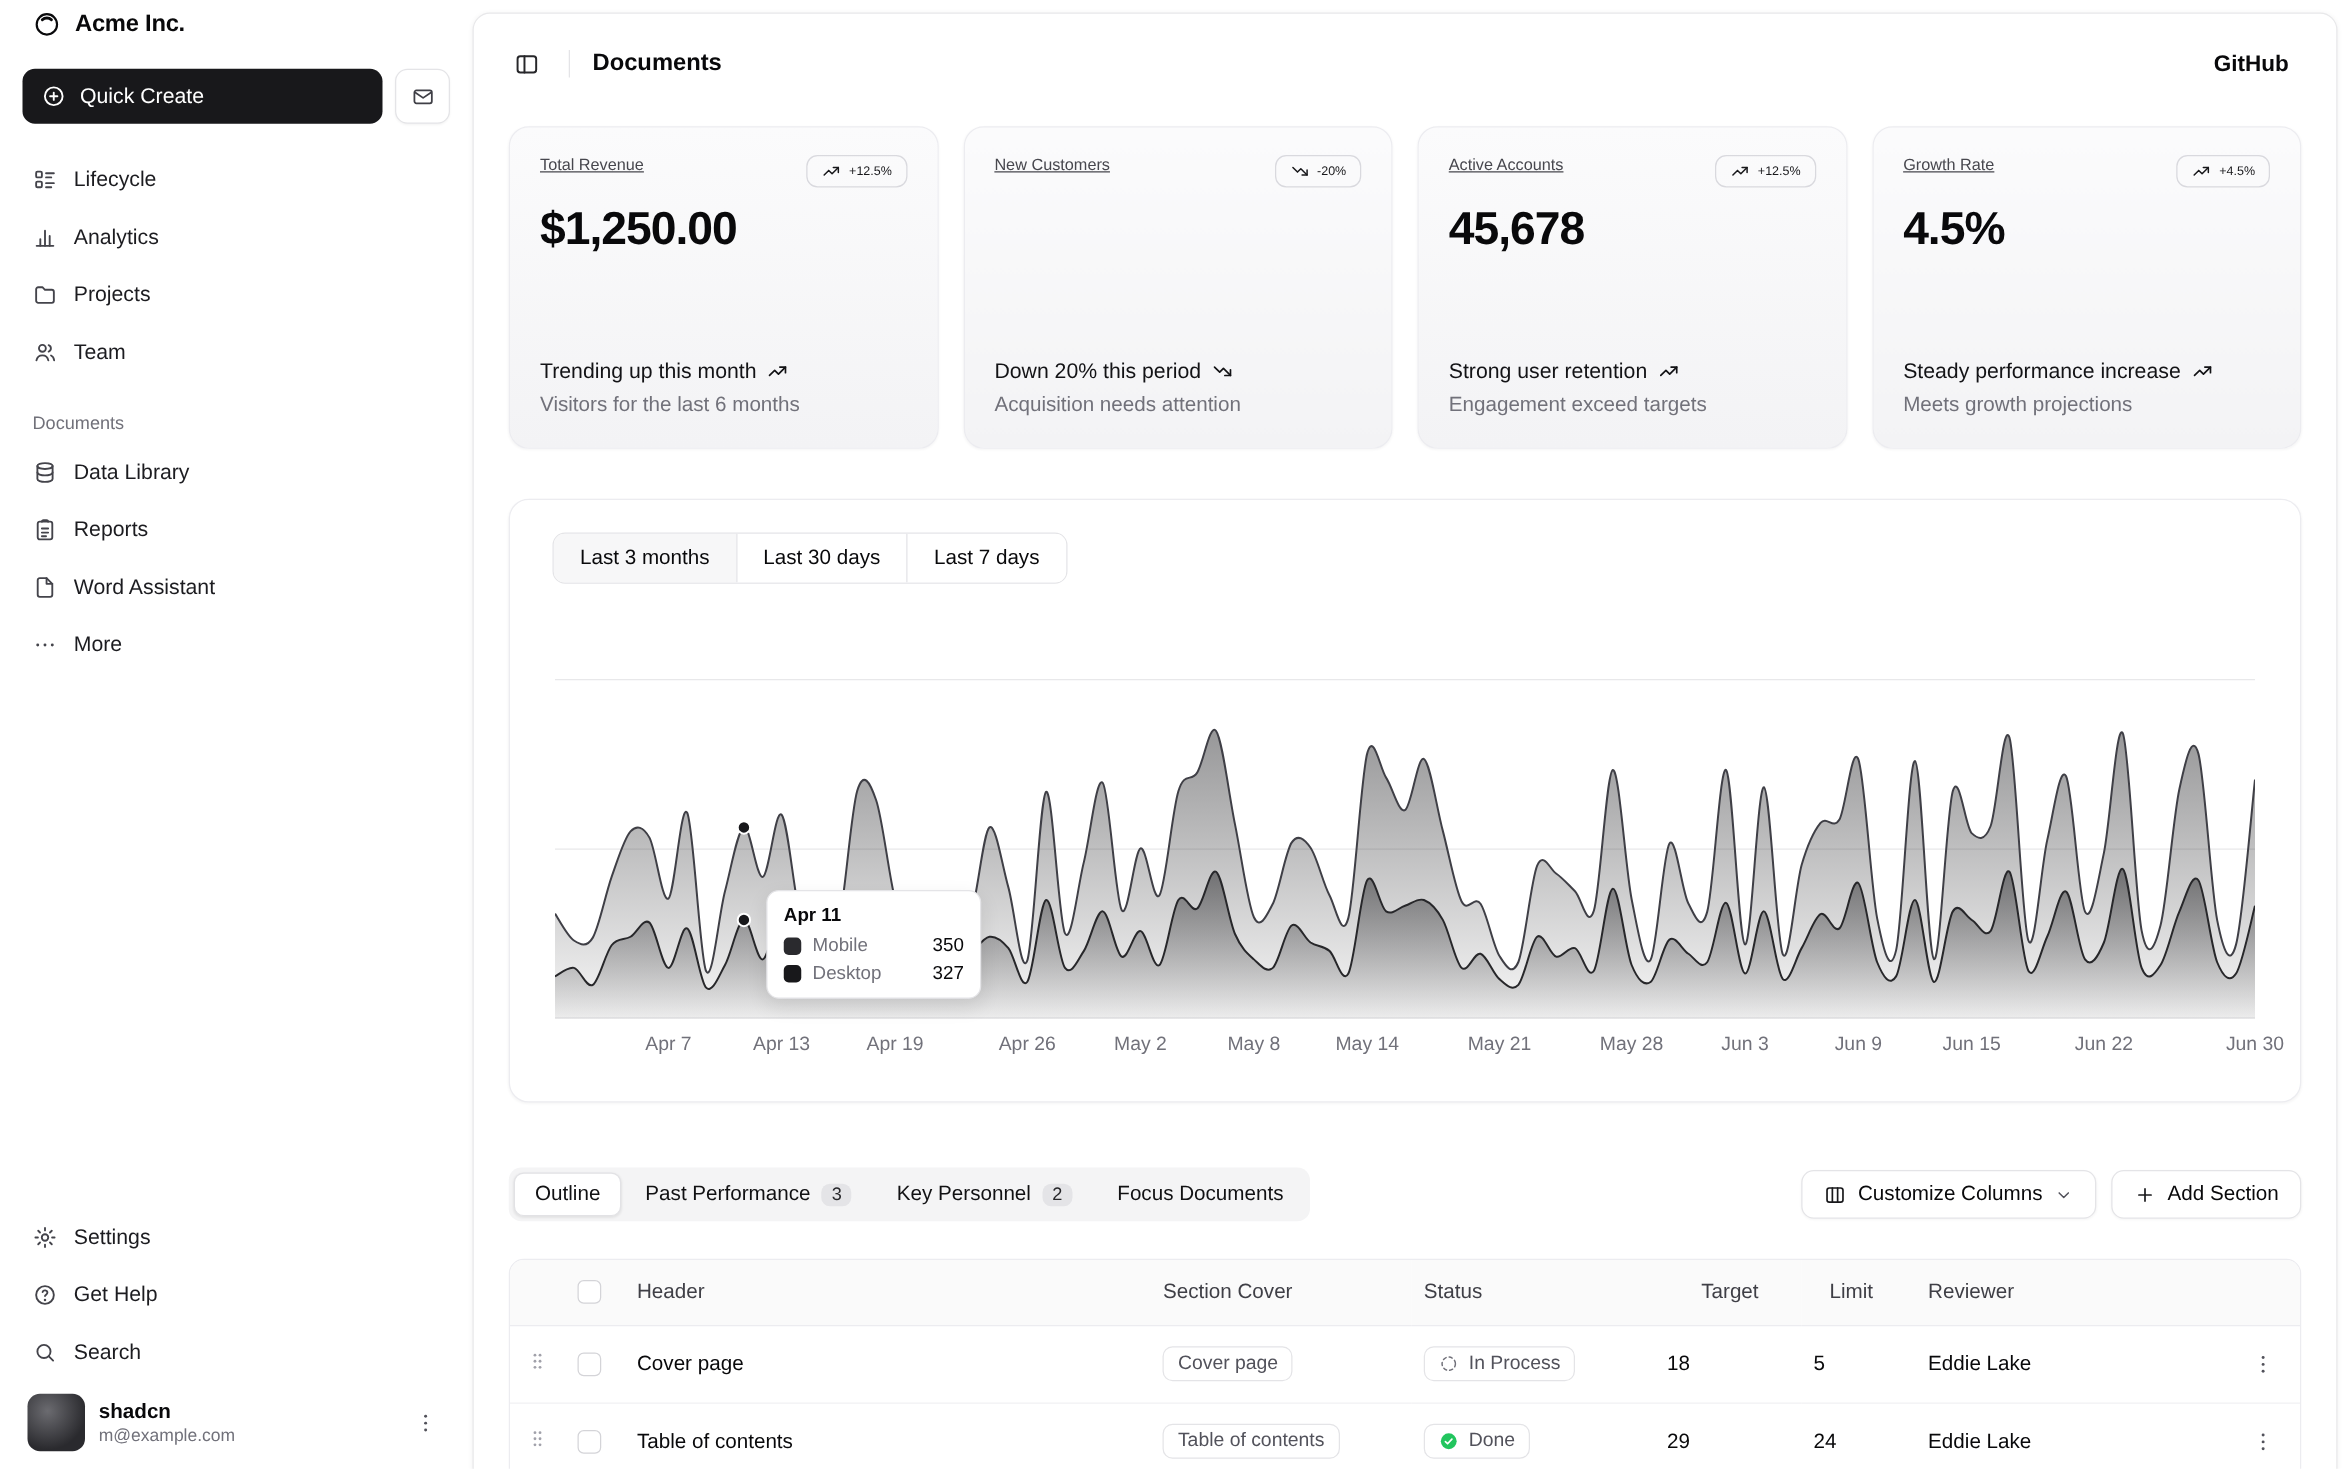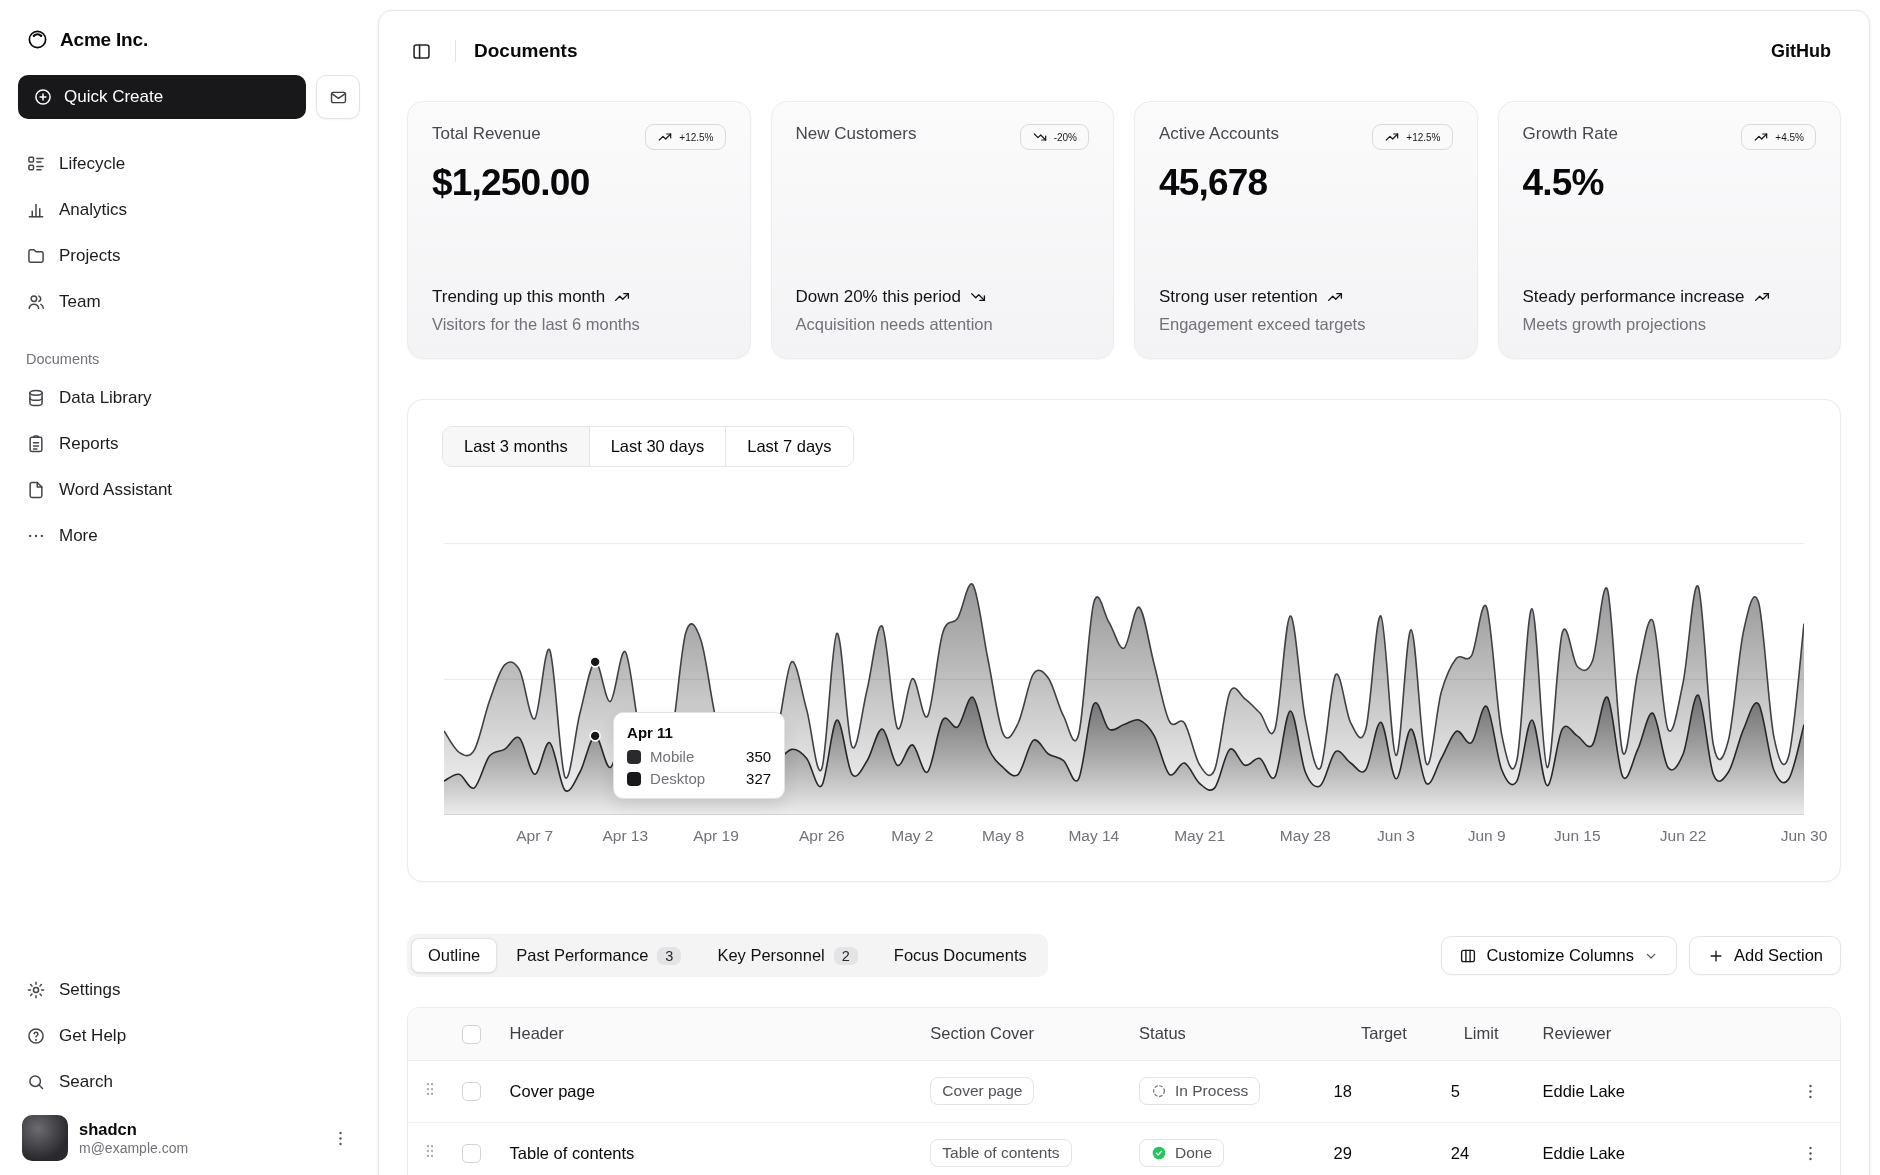--- a/index.html
+++ b/index.html
@@ -4,21 +4,21 @@
 <style>
   * { margin:0; padding:0; box-sizing:border-box; }
   html,body { width:1880px; height:1175px; overflow:hidden; }
   body {
     font-family:"Liberation Sans","DejaVu Sans",sans-serif;
     background:#ffffff; color:#09090b; font-size:16px;
   }
   .layout { display:flex; height:100%; }
 
   
-  .sidebar { width:378px; flex:none; padding:20px 16px 10px; display:flex; flex-direction:column; }
+  .sidebar { width:378px; flex:none; padding:0 16px 10px; display:flex; flex-direction:column; }
   .brand { display:flex; align-items:center; gap:11px; padding:8px 10px; }
   .brand .icon { width:23px; height:23px; color:#09090b; }
   .brand-name { font-size:19px; font-weight:700; letter-spacing:-0.2px; }
   .quick-row { display:flex; gap:10px; margin:16px 2px 0; }
   .quick-create-btn { flex:1; height:44px; background:#18181b; color:#fff; border:none; border-radius:10px;
     display:flex; align-items:center; gap:11px; padding:0 15px; font-size:17px; font-weight:500; cursor:pointer;
     font-family:inherit; }
   .quick-create-btn .icon { width:20px; height:20px; color:#fff; }
   .sq-btn { width:44px; height:44px; background:#fff; border:1px solid #e4e4e7; border-radius:10px;
     display:flex; align-items:center; justify-content:center; box-shadow:0 1px 2px rgba(0,0,0,.05); cursor:pointer; }
@@ -48,21 +48,21 @@
   .page-title { font-size:19px; font-weight:600; }
   .spacer { flex:1; }
   .link { font-size:18px; font-weight:700; color:#09090b; cursor:pointer; padding:8px 12px; border-radius:8px; }
 
   
   .stats-grid { display:grid; grid-template-columns:repeat(4,1fr); gap:20px; padding:10px 28px 0; }
   .stat-card { border:1px solid #ececf0; border-radius:16px; padding:22px 24px 24px;
     background:linear-gradient(to top,#f3f3f5,#fbfbfc); box-shadow:0 1px 2px rgba(0,0,0,.04);
     min-height:258px; display:flex; flex-direction:column; }
   .stat-top { display:flex; justify-content:space-between; align-items:flex-start; gap:8px; }
-  .stat-title { font-size:17px; color:#47474e; }
+  .stat-title { font-size:13px; color:#47474e;text-decoration:underline; }
   .trend-badge { display:inline-flex; align-items:center; gap:6px; border:1px solid #d9d9de; border-radius:9px;
     padding:4px 11px; font-size:10px; color:#18181b; background:transparent; white-space:nowrap; }
   .trend-badge .icon { width:16px; height:16px; color:#18181b; }
   .stat-value { font-size:37px; font-weight:600; letter-spacing:-0.8px; margin-top:12px;
     font-variant-numeric:tabular-nums; }
   .stat-foot { margin-top:auto; padding-top:18px; }
   .stat-line1 { font-size:17px; font-weight:500; color:#131316; display:flex; align-items:center; gap:8px; line-height:1.3; }
   .stat-line1 .icon { width:18px; height:18px; color:#131316; flex:none; }
   .stat-line2 { font-size:16.5px; color:#71717a; margin-top:7px; }
 

